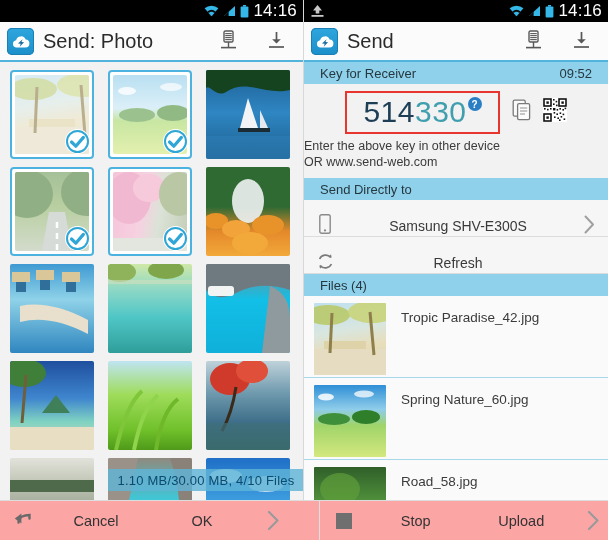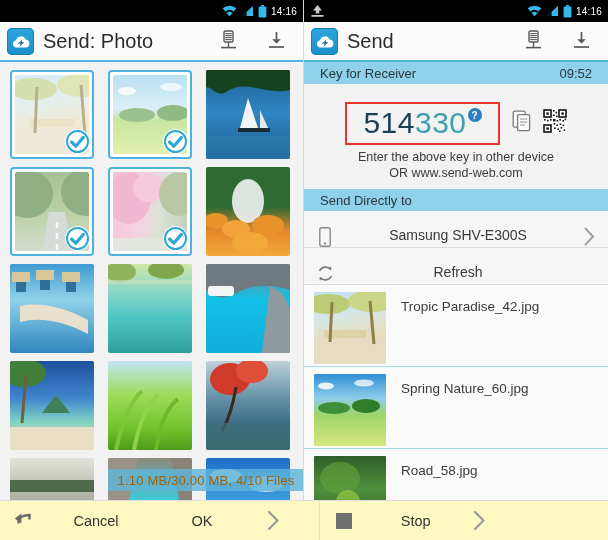--- a/index.html
+++ b/index.html
@@ -14,21 +14,21 @@
   .panel { width: 304px; height: 500px; position: relative; overflow: hidden; background: #f7f7f7; }
   .panel.left { border-right: 1px solid #d8d8d8; }
 
   
   .statusbar {
     height: 22px; background: #000000; display: flex; align-items: center;
     padding: 0 6px; flex: none; position: relative;
   }
   .sb-left { display: flex; align-items: center; gap: 4px; flex: 1; }
   .sb-right { display: flex; align-items: center; gap: 4px; }
-  .sb-time { color: #ffffff; font-size: 10px; letter-spacing: .2px; }
+  .sb-time { color: #ffffff; font-size: 17px; letter-spacing: .2px; }
   .ic { display: inline-block; line-height: 0; }
 
   
   .titlebar {
     height: 40px; background: #fbfbfb; display: flex; align-items: center;
     padding: 0 10px 0 7px; border-bottom: 2px solid #51b4dd; flex: none;
   }
   .applogo {
     width: 27px; height: 27px; border-radius: 5px;
     background: linear-gradient(180deg,#2fa6de 0%, #1b8fc9 100%);
@@ -52,65 +52,65 @@
   }
   .cell.sel { padding: 3px; background: #ffffff; border: 2px solid #4cb3e0; border-radius: 4px; }
   .cell.sel .thumb { width: 100%; height: 100%; opacity: .62; }
   .check {
     position: absolute; right: 2px; bottom: 3px; width: 25px; height: 25px;
     border-radius: 50%; background: #ffffff; display: flex; align-items: center; justify-content: center;
   }
   .check svg { display: block; }
   .progress-strip {
     position: absolute; left: 108px; bottom: 9px; width: 196px; height: 22px;
-    background: rgba(95,180,215,0.82); color: #a16207; font-size: 13px;
+    background: rgba(95,180,215,0.82); color: #0c4a6e; font-size: 13px;
     display: flex; align-items: center; justify-content: center; letter-spacing: .2px;
   }
 
   
   .sec-header {
     height: 22px; background: #8fd0ea; display: flex; align-items: center;
     padding: 0 16px; font-size: 13px; color: #26383f;
   }
   .sec-header .sp { flex: 1; }
-  .key-area { background: #f2f2f2; padding: 18px 0 7px; text-align: center; position: relative; }
+  .key-area { background: #f2f2f2; padding: 7px 0 7px; text-align: left; position: relative; }
   .key-row { display: flex; align-items: center; justify-content: center; gap: 0; }
   .key-box {
     border: 2px solid #e8352f; padding: 3px 16px 4px; position: relative;
     display: inline-flex; align-items: flex-start; background: #f2f2f2;
   }
   .key-num { font-size: 30px; letter-spacing: .5px; line-height: 1.05; }
   .key-a { color: #1d3e55; }
   .key-b { color: #3f9fae; }
   .key-help {
     width: 14px; height: 14px; border-radius: 50%; background: #2a7fc4; color: #fff;
     font-size: 10px; font-weight: bold; display: inline-flex; align-items: center;
     justify-content: center; margin-left: 1px; margin-top: 1px; flex: none;
   }
   .key-tools { display: flex; align-items: center; gap: 11px; margin-left: 12px; }
   .key-hint { font-size: 12.5px; color: #3b3b3b; line-height: 1.35; margin-top: 4px; }
 
   .listrow {
-    height: 37px; background: #f6f6f6; display: flex; align-items: flex-start;
-    padding: 16px 8px; border-bottom: 1px solid #dcdcdc; position: relative;
+    height: 37px; background: #f6f6f6; display: flex; align-items: flex-end;
+    padding: 2px 8px; border-bottom: 1px solid #dcdcdc; position: relative;
   }
   .listrow .lbl { flex: 1; text-align: center; font-size: 14px; color: #3a3a3a; }
   .listrow .lead { width: 26px; display: flex; justify-content: center; }
   .listrow .trail { width: 22px; display: flex; justify-content: center; }
 
   .filerow {
     height: 82px; background: #fafafa; display: flex; align-items: flex-start;
     padding: 7px 0 0 10px; border-bottom: 1px solid #a7d8ea;
   }
   .filethumb { width: 72px; height: 72px; flex: none; background-size: cover; border-radius: 1px; }
   .filename { font-size: 13.5px; color: #3b3b3b; margin: 7px 0 0 15px; }
 
   
   .bottombar {
-    height: 40px; background: #fef9c3; display: flex; align-items: stretch;
+    height: 40px; background: #fca5a5; display: flex; align-items: stretch;
     border-top: 1px solid #dddddd; flex: none;
   }
   .bb-half { width: 304px; display: flex; align-items: center; }
   .bb-half.right { border-left: 1px solid #e0e0e0; margin-left: 30px; }
   .bb-btn { flex: 1; display: flex; align-items: center; height: 100%; }
   .bb-ic { width: 48px; display: flex; align-items: center; justify-content: center; }
   .bb-lbl { flex: 1; text-align: center; font-size: 14.5px; color: #333333; }
   .bb-chev { width: 30px; display: flex; align-items: center; justify-content: center; }
   .bb-div { width: 1px; background: #9fd3e6; margin: 7px 0; }
 </style>
@@ -531,20 +531,23 @@
             <path d="M14.8 5.6A6.6 6.6 0 0 0 3.6 7" fill="none" stroke="#7a7a7a" stroke-width="1.6"></path>
             <path d="M4.2 13.4A6.6 6.6 0 0 0 15.4 12" fill="none" stroke="#7a7a7a" stroke-width="1.6"></path>
             <path d="M12.4 5 15.6 5.4 15 2.2Z" fill="#7a7a7a"></path>
             <path d="M6.6 14 3.4 13.6 4 16.8Z" fill="#7a7a7a"></path>
           </svg>
         </span>
         <span class="lbl">Refresh</span>
         <span class="trail"></span>
       </div>
 
+      <div class="sec-header">
+        <span>Files (4)</span>
+      </div>
 
       <div class="filerow">
         <div class="filethumb" style="background:linear-gradient(170deg,#bfe0ef 0%,#d8e6e0 38%,#e8ddba 62%,#cfd8b0 100%);position:relative;overflow:hidden">
           <svg width="72" height="72" viewBox="0 0 72 72" style="position:absolute;inset:0">
             <ellipse cx="14" cy="12" rx="22" ry="10" fill="#b9c96a" opacity=".9"></ellipse>
             <ellipse cx="58" cy="9" rx="24" ry="11" fill="#c9d47a" opacity=".9"></ellipse>
             <rect x="0" y="46" width="72" height="26" fill="#e6dcc2"></rect>
             <rect x="10" y="38" width="42" height="8" fill="#ded2a8"></rect>
             <line x1="18" y1="10" x2="16" y2="50" stroke="#8f7f4a" stroke-width="3"></line>
             <line x1="56" y1="9" x2="60" y2="52" stroke="#8f7f4a" stroke-width="3"></line>
@@ -605,20 +608,21 @@
       <div class="bb-btn">
         <span class="bb-ic">
           <svg width="18" height="18" viewBox="0 0 18 18">
               <rect x="1" y="1" width="16" height="16" fill="#6f6f6f"></rect>
             </svg>
         </span>
         <span class="bb-lbl">Stop</span>
       </div>
       <div class="bb-div"></div>
       <div class="bb-btn">
+        <span class="bb-lbl">Upload</span>
         <span class="bb-chev">
           <svg width="13" height="21" viewBox="0 0 13 21">
               <path d="M2 2 10.5 10.5 2 19" fill="none" stroke="#9a9a9a" stroke-width="2.2" stroke-linecap="round" stroke-linejoin="round"></path>
             </svg>
         </span>
       </div>
     </div>
 
   </div>
 </div>

